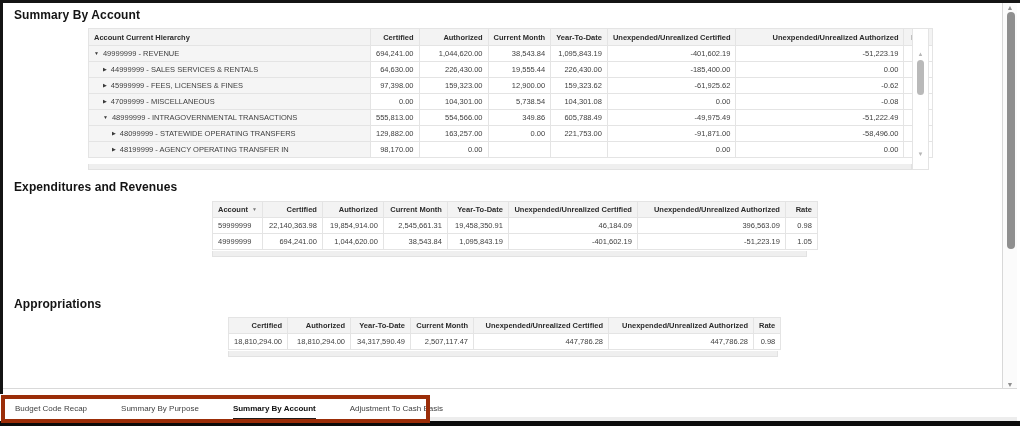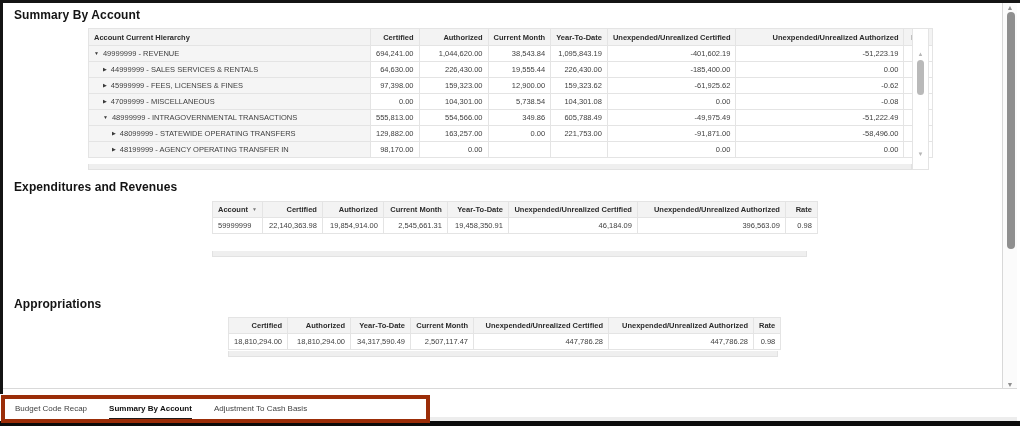--- a/index.html
+++ b/index.html
@@ -62,21 +62,21 @@
     position:absolute; left:1002px; top:3px; width:15px; height:386px;
     background:#fbfbfb; border-left:1px solid #d8d8d8;
   }
   .page-scroll .sb-arrow { position:absolute; left:0; width:100%; text-align:center; font-size:7px; color:#8f8f8f; line-height:7px; }
   .page-scroll .sb-thumb { position:absolute; left:4px; width:8px; background:#8f8f8f; border-radius:4px; }
 
   
   .tabbar {
     position:absolute; left:3px; top:388px; width:1014px; height:33px;
     background:#ffffff; border-top:1px solid #d9d9d9;
-    display:flex; align-items:flex-start; padding-left:12px; gap:22px;
+    display:flex; align-items:flex-start; padding-left:12px; gap:34px;
     z-index:10;
   }
   .tab {
     font-size:8px; color:#3f3f3f; padding-top:15px; padding-bottom:5px;
     border-bottom:2px solid transparent; cursor:default; white-space:nowrap;
   }
   .tab.active { font-weight:bold; color:#111; border-bottom:2px solid #1c1c1c; }
   .tab-strip-right { position:absolute; left:430px; top:417px; width:587px; height:4px; background:#ededed; z-index:11; }
 
   
@@ -230,20 +230,30 @@
         <tr>
           <td class="first">59999999</td>
           <td>22,140,363.98</td>
           <td>19,854,914.00</td>
           <td>2,545,661.31</td>
           <td>19,458,350.91</td>
           <td>46,184.09</td>
           <td>396,563.09</td>
           <td>0.98</td>
         </tr>
+        <tr>
+          <td class="first">49999999</td>
+          <td>694,241.00</td>
+          <td>1,044,620.00</td>
+          <td>38,543.84</td>
+          <td>1,095,843.19</td>
+          <td>-401,602.19</td>
+          <td>-51,223.19</td>
+          <td>1.05</td>
+        </tr>
       </tbody>
     </table>
 </div>
 <div class="tbl-strip" style="left:212px; top:251px; width:595px"></div>
 
 <div class="tbl-wrap" style="left:228px; top:317px">
   <table class="grid" id="tbl-appropriations">
       <colgroup>
         <col style="width: 59px;">
         <col style="width: 63px;">
@@ -280,18 +290,19 @@
 <div class="tbl-strip" style="left:228px; top:351px; width:550px"></div>
 
 <div class="page-scroll">
   <div class="sb-arrow" style="top:1px">▲</div>
   <div class="sb-thumb" style="top:9px; height:237px"></div>
   <div class="sb-arrow" style="top:378px">▼</div>
 </div>
 
 <div class="tabbar" id="tabbar">
     <div class="tab">Budget Code Recap</div>
+    <div class="tab">Summary By Purpose</div>
     <div class="tab active">Summary By Account</div>
     <div class="tab">Adjustment To Cash Basis</div>
   </div>
 <div class="tab-strip-right"></div>
 
 <div class="annotation-box"></div>
 
 </body></html>

